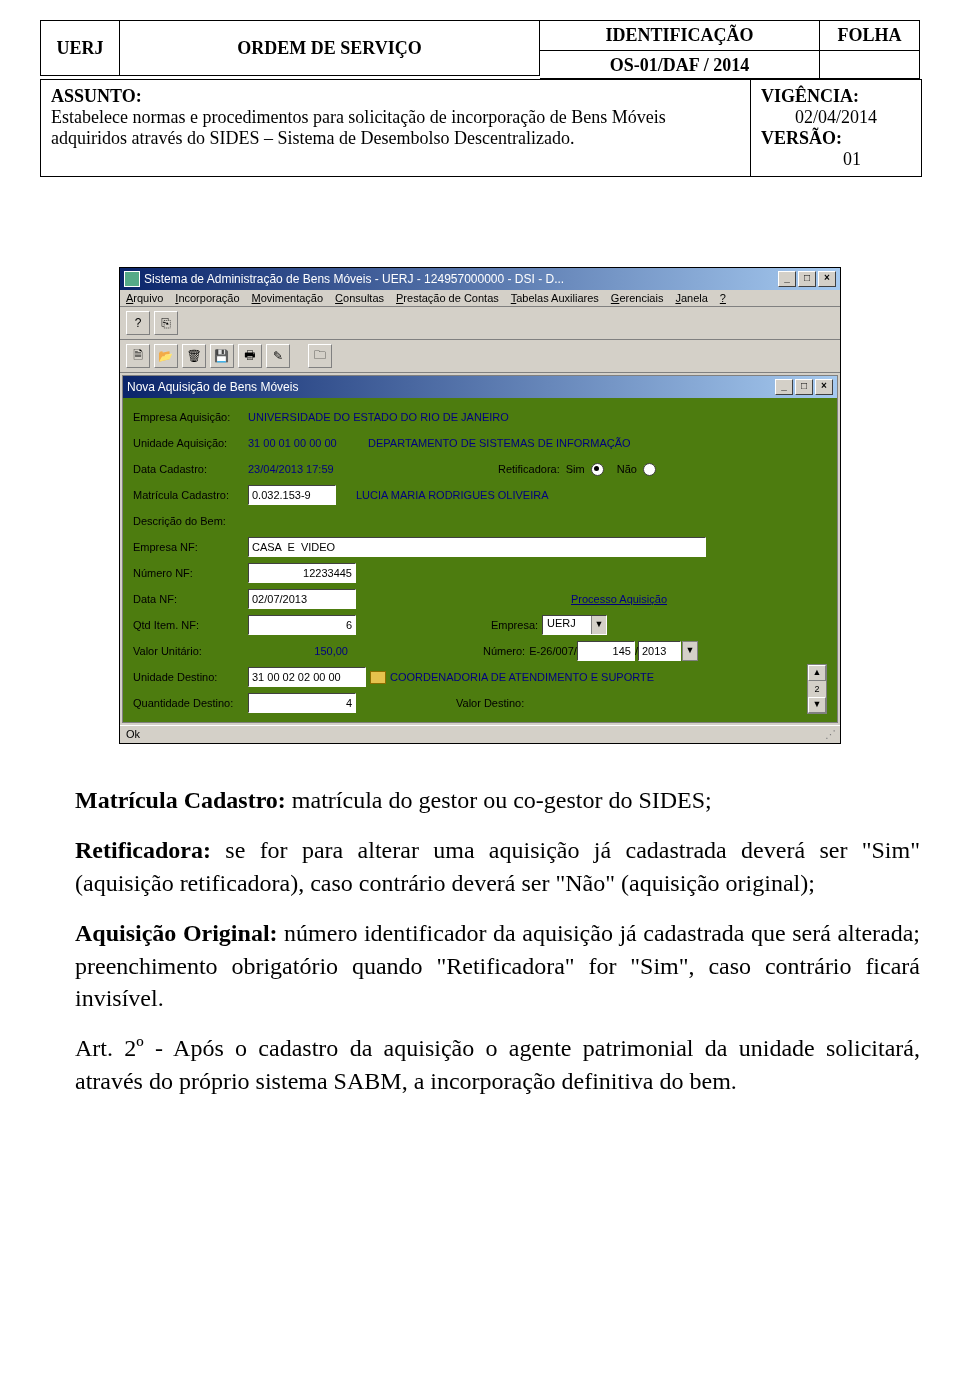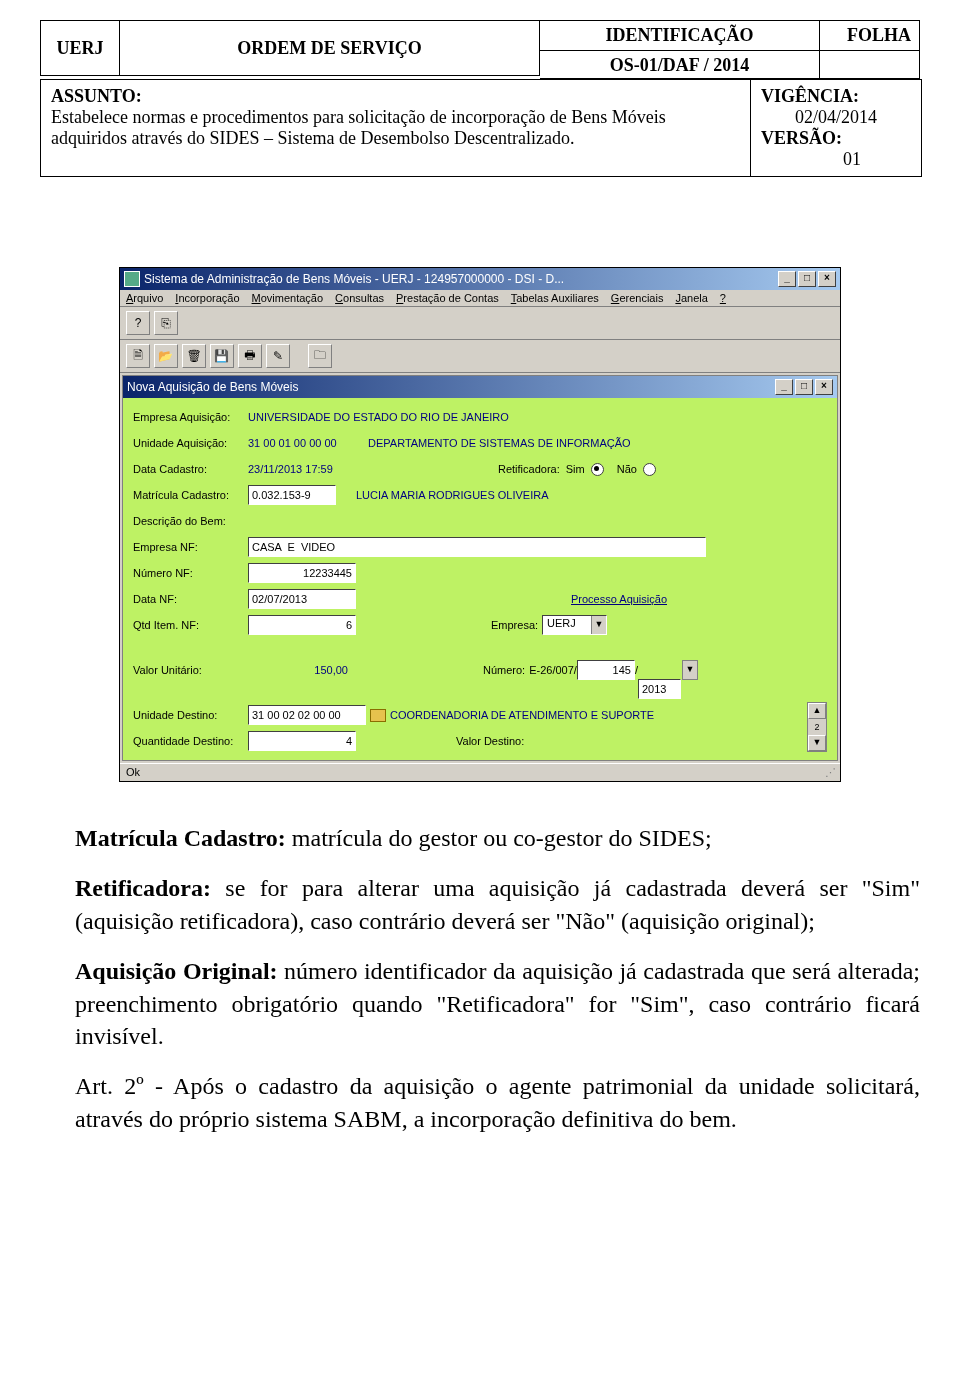--- a/index.html
+++ b/index.html
@@ -18,21 +18,21 @@
   .hdr-cell {
     border: 1.5px solid #000;
     padding: 4px 8px;
     box-sizing: border-box;
     font-weight: bold;
     text-align: center;
   }
   .hdr-uerj { width: 80px; display:flex; align-items:center; justify-content:center; }
   .hdr-ordem { flex: 1; display:flex; align-items:center; justify-content:center; }
   .hdr-ident { width: 280px; }
-  .hdr-folha { width: 100px; text-align: right; }
+  .hdr-folha { width: 100px; }
   .hdr-ident-sub, .hdr-folha-sub {
     border: 1.5px solid #000;
     border-top: none;
     padding: 4px 8px;
     box-sizing: border-box;
   }
   .hdr-col { display:flex; flex-direction:column; }
   .hdr-ident-sub { text-align:center; font-weight:bold; height:28px; width:280px; }
   .hdr-folha-sub { height:28px; width:100px; }
   .hdr-top-row { display:flex; }
@@ -113,21 +113,21 @@
     border:1px solid #808080;
   }
   .inner-title {
     background: linear-gradient(to right, #0a246a, #a6caf0);
     color:#fff;
     font-size:12px;
     padding:3px 4px;
     display:flex; align-items:center;
   }
   .form-area {
-    background:#bef264;
+    background:#4d7c0f;
     padding: 6px 10px 6px 10px;
   }
   .frow {
     display:flex;
     align-items:center;
     padding: 3px 0;
     min-height: 20px;
   }
   .flabel {
     width: 115px;
@@ -279,21 +279,21 @@
         </div>
 
         <div class="frow">
           <span class="flabel">Unidade Aquisição:</span>
           <span class="fval-blue" style="width:120px;">31 00 01 00 00 00</span>
           <span class="fval-blue">DEPARTAMENTO DE SISTEMAS DE INFORMAÇÃO</span>
         </div>
 
         <div class="frow">
           <span class="flabel">Data Cadastro:</span>
-          <span class="fval-blue" style="width:250px;">23/11/2013 17:59</span>
+          <span class="fval-blue" style="width:250px;">23/04/2013 17:59</span>
           <span>Retificadora:</span>
           <span style="margin-left:6px;">Sim</span>
           <span class="radio checked"></span>
           <span style="margin-left:10px;">Não</span>
           <span class="radio"></span>
         </div>
 
 
         <div class="frow">
           <span class="flabel">Matrícula Cadastro:</span>
@@ -334,21 +334,21 @@
         </div>
 
         <div class="frow">
           <span class="flabel">Valor Unitário:</span>
           <span class="fval-blue" style="width:100px; display:inline-block; text-align:right;">150,00</span>
           <span style="width:135px;"></span>
           <span>Número:</span>
           <span style="margin-left:4px;">E-26/007/</span>
           <input class="finput" style="width: 50px; text-align: right;" value="145">
           <span> / </span>
-          <input class="finput" style="width: 35px; margin-top: 38px;" value="2013">
+          <input class="finput" style="width: 35px;" value="2013">
           <span class="combo-btn" style="height:18px; border:1px solid #808080; margin-left:1px;">▼</span>
         </div>
 
 
         <div style="display:flex;">
           <div style="flex:1;">
             <div class="frow">
               <span class="flabel">Unidade Destino:</span>
               <input class="finput" style="width: 110px;" value="31 00 02 02 00 00">
               <span class="folder-icon"></span>

